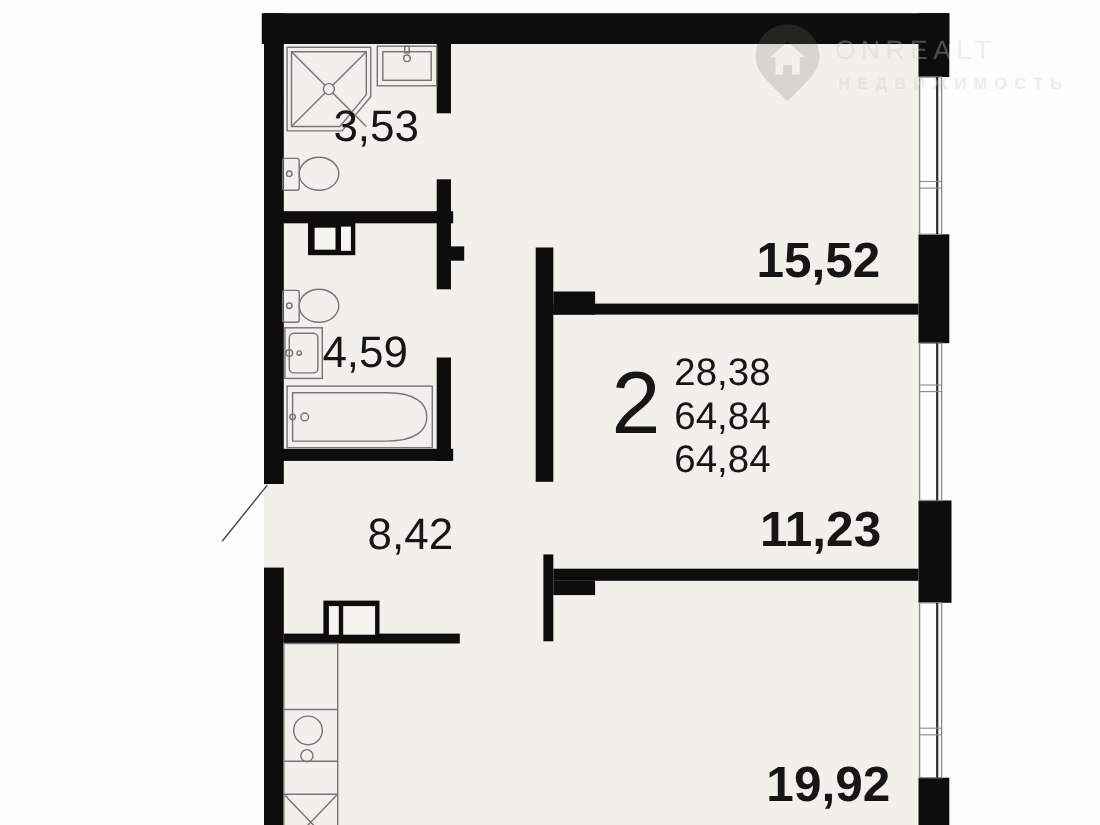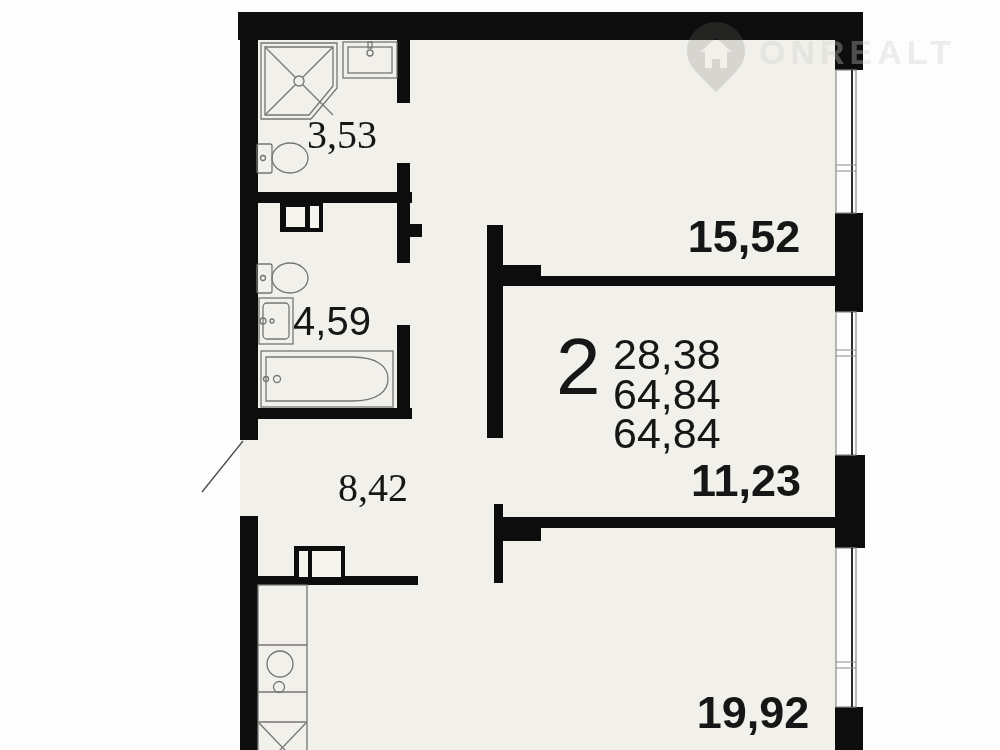--- a/index.html
+++ b/index.html
@@ -15,28 +15,28 @@
     font-size:40px;letter-spacing:0px;color:#161616;white-space:nowrap;
   }
   .area-label.big{font-size:45px;font-weight:bold;}
   
   #apt-rooms{
     position:absolute;left:556px;top:327px;
     font-size:80px;line-height:1;color:#161616;
   }
   #apt-areas{
     position:absolute;left:613px;top:319px;
-    font-size:43px;line-height:39.5px;color:#161616;text-align:left;margin-top:16px;
+    font-size:35px;line-height:39.5px;color:#161616;text-align:left;
   }
   
   #watermark{position:absolute;left:0;top:0;width:1000px;height:750px;pointer-events:none;}
   #wm-icon{position:absolute;left:686px;top:20px;}
   #wm-brand{
     position:absolute;left:759px;top:33px;
-    font-size:34px;font-weight:bold;letter-spacing:5px;
+    font-size:24px;font-weight:normal;letter-spacing:5px;
     color:rgba(205,205,200,0.34);white-space:nowrap;
   }
   #wm-tagline{
     position:absolute;left:762px;top:68px;
     font-size:15px;font-weight:bold;letter-spacing:6.5px;
     color:rgba(205,205,200,0.34);white-space:nowrap;
   }
 </style>
 </head>
 <body>
@@ -157,25 +157,25 @@
         <g>
           <line x1="259" y1="723" x2="306" y2="772"></line>
           <line x1="306" y1="723" x2="259" y2="772"></line>
         </g>
       </g>
 
       <line x1="243" y1="441" x2="202" y2="492" stroke="#4a4a4a"></line>
     </g>
   </svg>
 
-  <div class="area-label" style="left:342px;top:134px;font-family:Liberation Serif, serif;">3,53</div>
+  <div class="area-label" style="left:342px;top:116px;">3,53</div>
 
   <div class="area-label" style="left:332px;top:321px;">4,59</div>
 
-  <div class="area-label" style="left:373px;top:487px;font-family:Liberation Serif, serif;">8,42</div>
+  <div class="area-label" style="left:373px;top:487px;">8,42</div>
 
   <div class="area-label big" style="left:744px;top:237px;">15,52</div>
 
   <div class="area-label big" style="left:746px;top:481px;">11,23</div>
 
   <div class="area-label big" style="left:753px;top:713px;">19,92</div>
 
   <div id="apt-rooms">2</div>
   <div id="apt-areas">
     <div>28,38</div>
@@ -184,15 +184,16 @@
   </div>
 
   <div id="watermark">
     <svg id="wm-icon" width="62" height="74" viewBox="0 0 62 74">
       <path fill="rgba(120,120,115,0.22)" fill-rule="evenodd" d="M 30,2 C 14,2 1,15 1,31 C 1,43 8,50 17,59 L 30,72 L 43,59
            C 52,50 59,43 59,31 C 59,15 46,2 30,2 Z
            M 30,18 L 14,32 L 19,32 L 19,48 L 26,48 L 26,39 L 34,39 L 34,48
            L 41,48 L 41,32 L 46,32 Z"></path>
     </svg>
     <div id="wm-brand">ONREALT</div>
+    <div id="wm-tagline">НЕДВИЖИМОСТЬ</div>
   </div>
 
 </div>
 
 </body></html>

